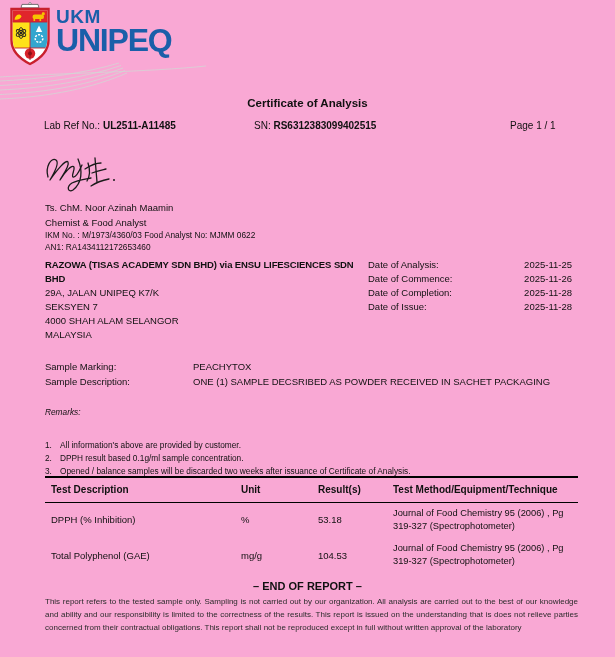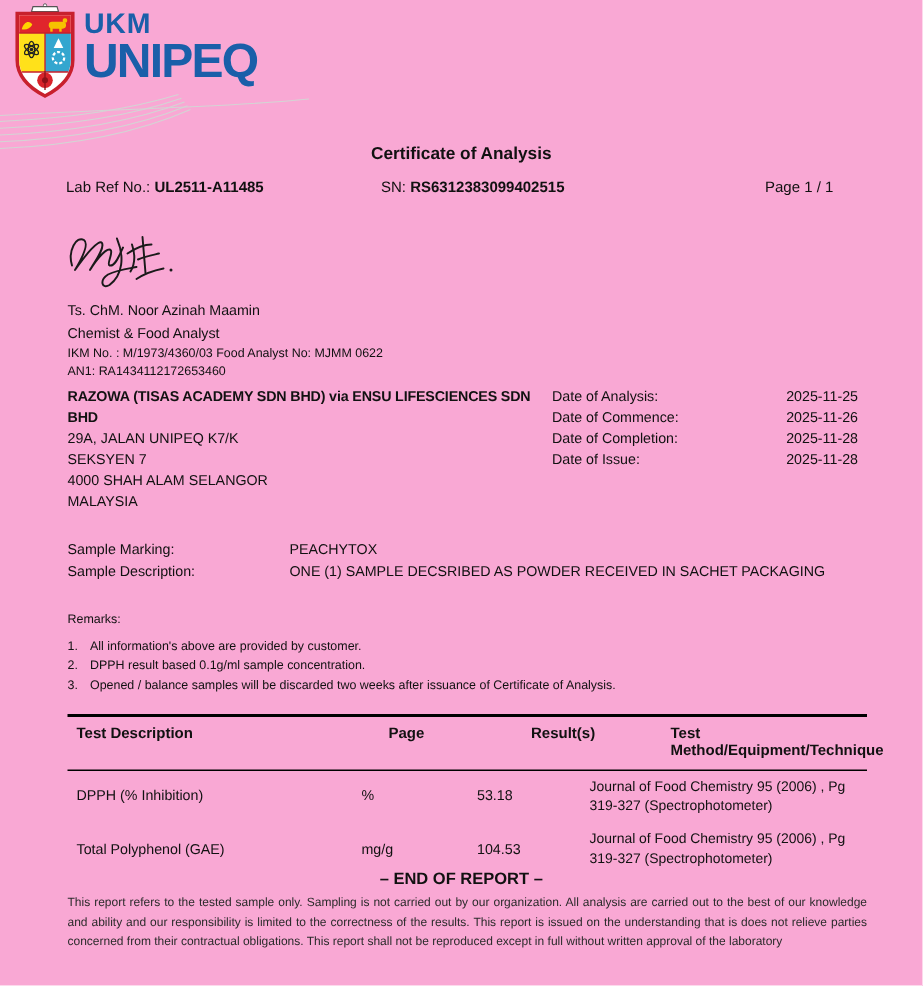--- a/index.html
+++ b/index.html
@@ -30,27 +30,27 @@
   .customer{position:absolute;left:45px;top:258px;width:330px;font-size:9.5px;line-height:14px;}
   .customer .cname{font-weight:bold;letter-spacing:-.1px;}
   .dates{position:absolute;left:368px;top:258px;width:204px;font-size:9.5px;line-height:14px;}
   .date-row{display:flex;justify-content:space-between;}
   
   .sample{position:absolute;left:45px;top:359px;width:535px;font-size:9.5px;line-height:15px;}
   .sample-row{display:flex;}
   .sample-row .lbl{width:148px;flex-shrink:0;}
   
   .remarks{position:absolute;left:45px;top:406px;width:535px;font-size:8.3px;}
-  .remarks .r-title{line-height:12px;margin-bottom:6px;}
+  .remarks .r-title{line-height:12px;margin-bottom:21px;font-style:italic;}
   .remark-item{display:flex;line-height:13px;}
   .remark-item .num{width:15px;flex-shrink:0;}
   
   .results-table{position:absolute;left:45px;top:476px;width:533px;border-top:2px solid #000;}
   .t-head{display:grid;grid-template-columns:190px 77px 75px 1fr;border-bottom:1.7px solid #000;
-          font-weight:bold;font-size:10px;padding:6px 0 7px;gap:18px;}
+          font-weight:bold;font-size:10px;padding:6px 0 7px;}
   .t-head > div{padding-left:6px;}
   .t-row{display:grid;grid-template-columns:190px 77px 75px 1fr;font-size:9.5px;align-items:center;}
   .t-row > div{padding-left:6px;}
   .t-row.r1{min-height:33px;}
   .t-row.r2{min-height:38px;}
   .t-row .method{font-size:9.3px;line-height:13px;padding-right:2px;}
   
   .end-report{position:absolute;top:580px;left:0;width:100%;text-align:center;font-size:11px;font-weight:bold;}
   .footer-text{position:absolute;left:45px;top:595px;width:533px;font-size:8px;line-height:13px;
                text-align:justify;color:#2b2b2b;}
@@ -191,21 +191,21 @@
     </div>
     <div class="remark-item">
       <span class="num">3.</span>
       <span>Opened / balance samples will be discarded two weeks after issuance of Certificate of Analysis.</span>
     </div>
   </div>
 
   <div class="results-table">
     <div class="t-head">
       <div>Test Description</div>
-      <div>Page</div>
+      <div>Unit</div>
       <div>Result(s)</div>
       <div>Test Method/Equipment/Technique</div>
     </div>
     <div class="t-row r1">
       <div>DPPH (% Inhibition)</div>
       <div>%</div>
       <div>53.18</div>
       <div class="method">Journal of Food Chemistry 95 (2006) , Pg 319-327 (Spectrophotometer)</div>
     </div>
     <div class="t-row r2">

